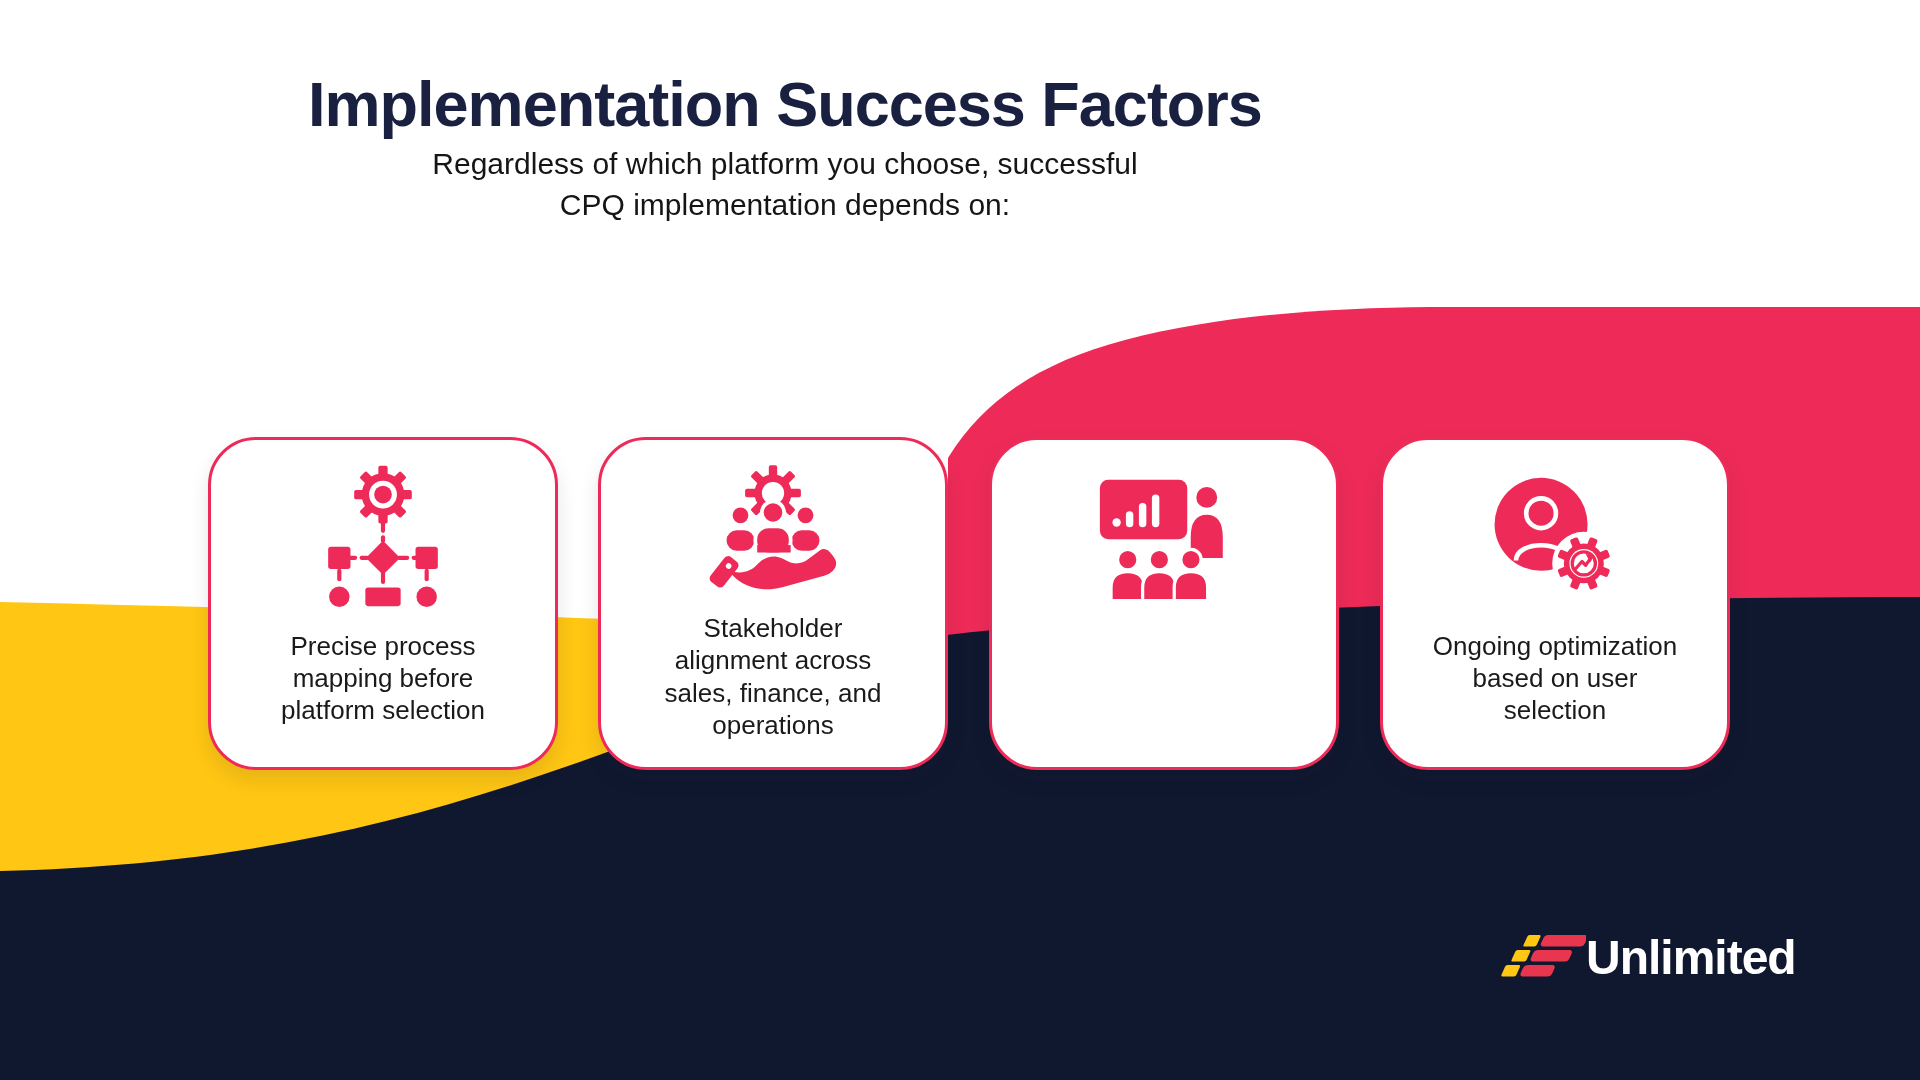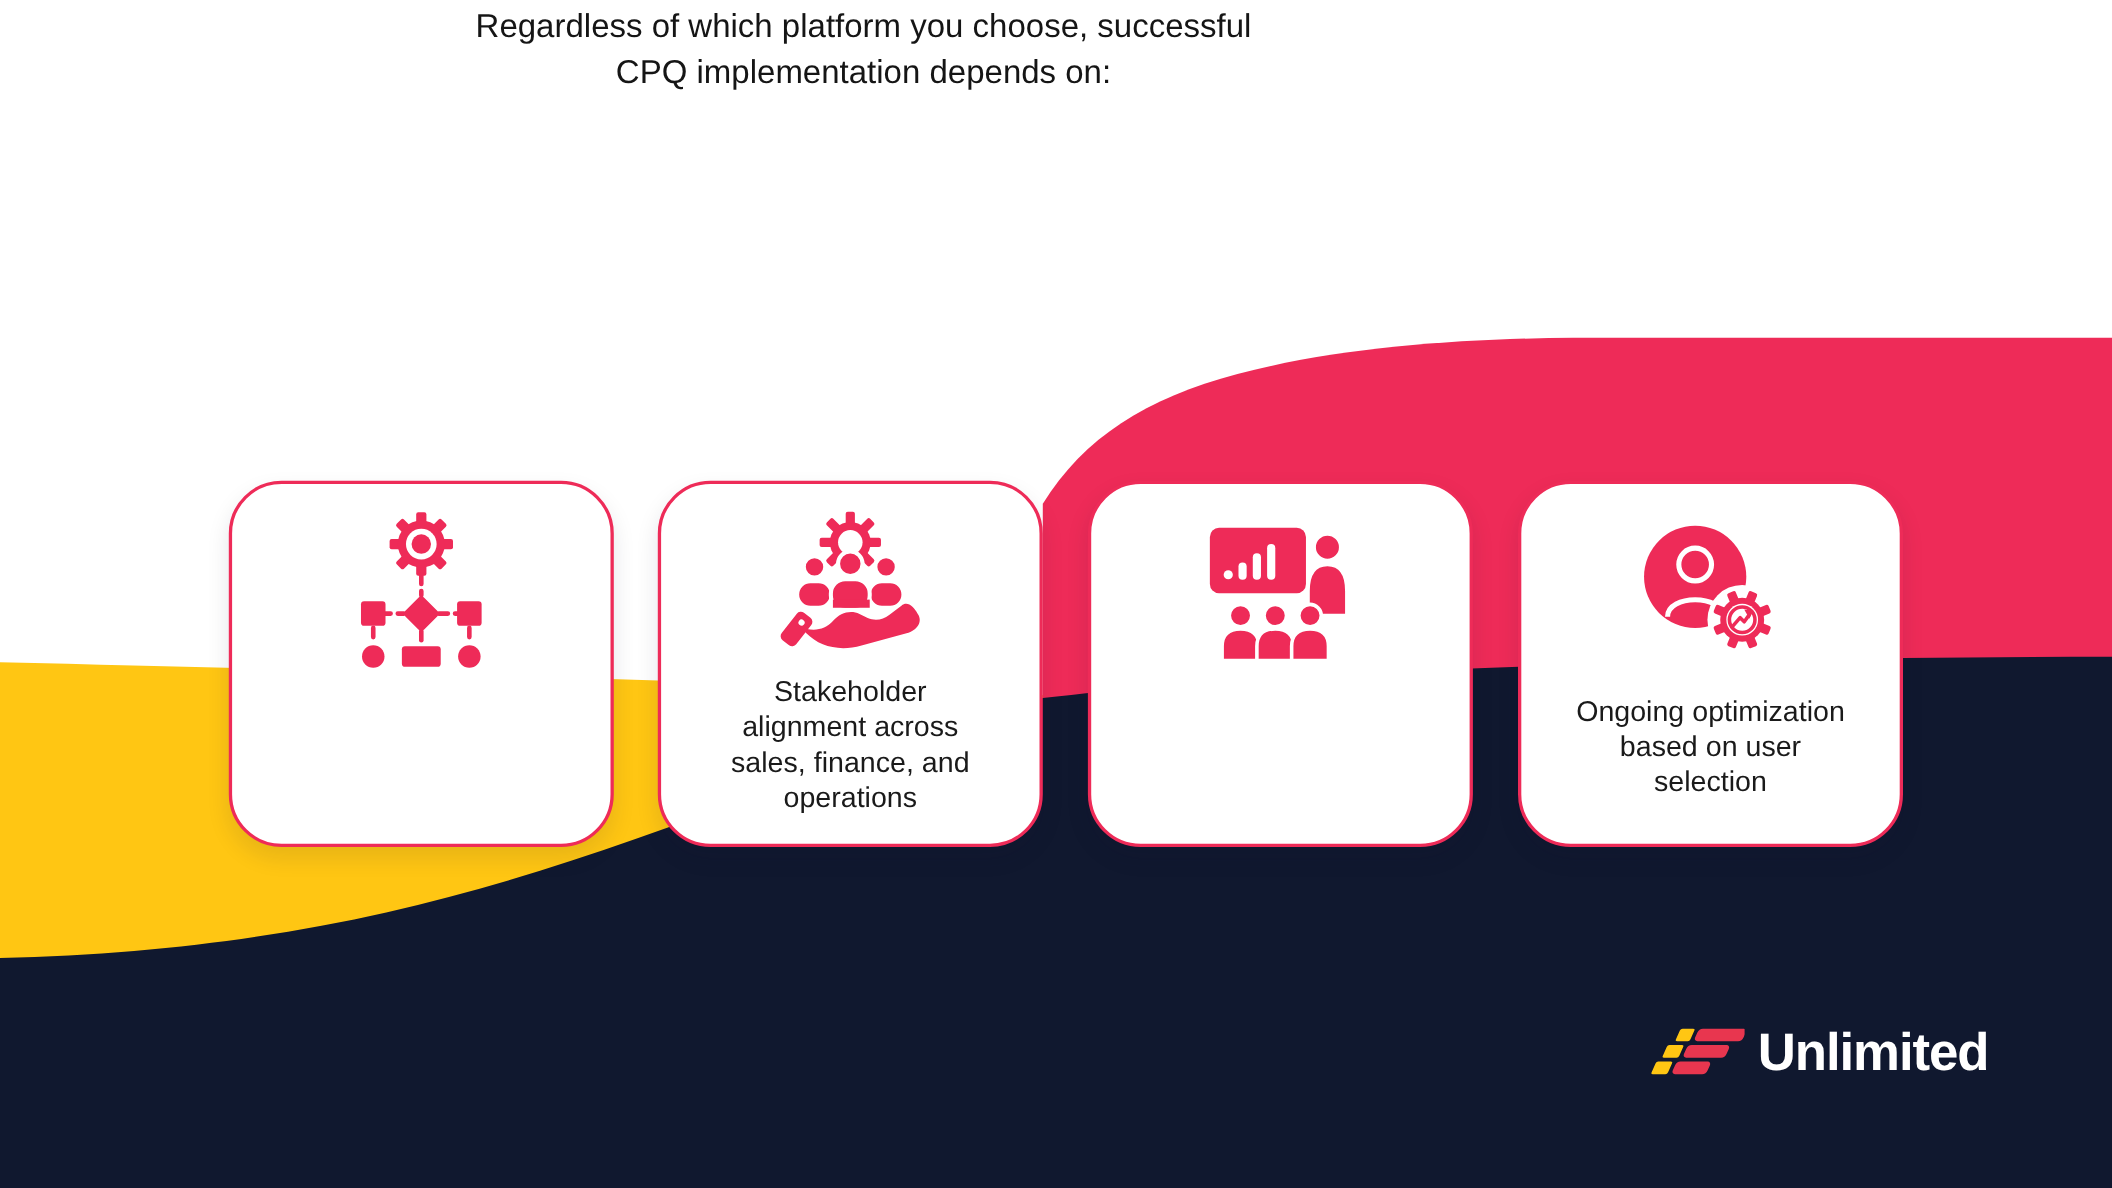--- a/index.html
+++ b/index.html
@@ -28,38 +28,39 @@
     display:flex;flex-direction:column;align-items:center;
   }
   .card-1{left:208px;} .card-2{left:598px;} .card-3{left:989px;} .card-4{left:1380px;}
   .icon-wrap{height:176px;margin-top:14px;display:flex;align-items:center;justify-content:center;}
   .card-label{
     flex:1;padding:0 18px 26px;font-size:26px;line-height:1.24;font-weight:500;
     color:#1A1A1A;text-align:center;white-space:pre-line;
   }
 
   
-  .logo{position:absolute;left:1498px;top:930px;display:flex;align-items:center;gap:12px;}
+  .logo{position:absolute;left:1498px;top:930px;display:flex;align-items:center;gap:0;}
   .logo-text{color:#ffffff;font-size:48px;font-weight:600;letter-spacing:-1px;line-height:56px;}
 </style>
 </head>
 <body>
 
 <div class="stage">
 
   <svg class="bg-svg" viewBox="0 0 1920 1080" aria-hidden="true">
 
     <path fill="#FFC613" d="M0,602 C300,609 520,616 700,622 L1000,634 L1000,1080 L0,1080 Z"></path>
 
     <path fill="#EE2B58" d="M948,800 L948,458 C985,398 1042,362 1125,340 C1220,315 1330,308 1430,307 L1920,307 L1920,800 Z"></path>
 
     <path fill="#10182F" d="M0,871 C380,862 580,760 900,641 C1100,612 1480,598 1920,597 L1920,1080 L0,1080 Z"></path>
   </svg>
 
   <div class="header">
+    <div class="title">Implementation Success Factors</div>
     <div class="subtitle">Regardless of which platform you choose, successful
 CPQ implementation depends on:</div>
   </div>
 
   <div class="card card-1">
     <div class="icon-wrap">
       <svg width="158" height="158" viewBox="0 0 170 170">
         <g fill="#EE2B58">
           <g transform="translate(85,34)">
             <rect x="-5" y="-31" width="10" height="62" rx="2"></rect>
@@ -80,20 +81,23 @@
           </g>
           <rect x="72" y="89" width="26" height="26" rx="4" transform="rotate(45 85 102)"></rect>
           <rect x="26" y="90" width="24" height="24" rx="3"></rect>
           <rect x="120" y="90" width="24" height="24" rx="3"></rect>
           <circle cx="38" cy="144" r="11"></circle>
           <circle cx="132" cy="144" r="11"></circle>
           <rect x="66" y="134" width="38" height="20" rx="3"></rect>
         </g>
       </svg>
     </div>
+    <div class="card-label">Precise process
+mapping before
+platform selection</div>
   </div>
 
   <div class="card card-2">
     <div class="icon-wrap">
       <svg width="158" height="158" viewBox="0 0 170 170">
         <g fill="#EE2B58">
           <g transform="translate(85,42)">
             <rect x="-4.5" y="-30" width="9" height="60" rx="2"></rect>
             <rect x="-4.5" y="-30" width="9" height="60" rx="2" transform="rotate(45)"></rect>
             <rect x="-4.5" y="-30" width="9" height="60" rx="2" transform="rotate(90)"></rect>

